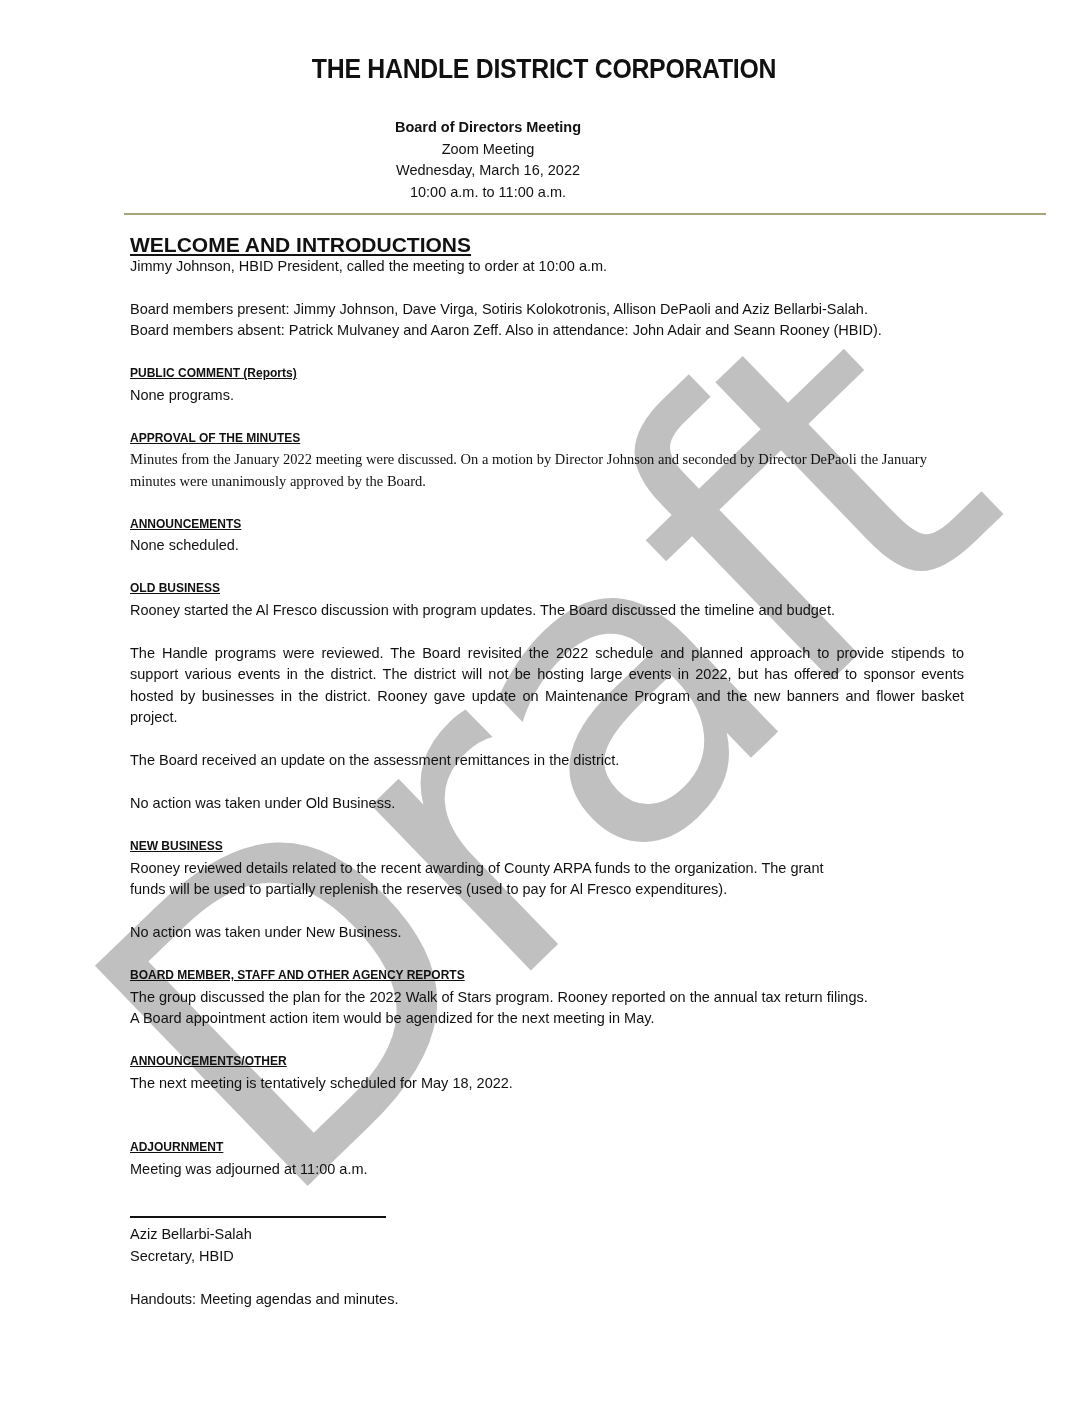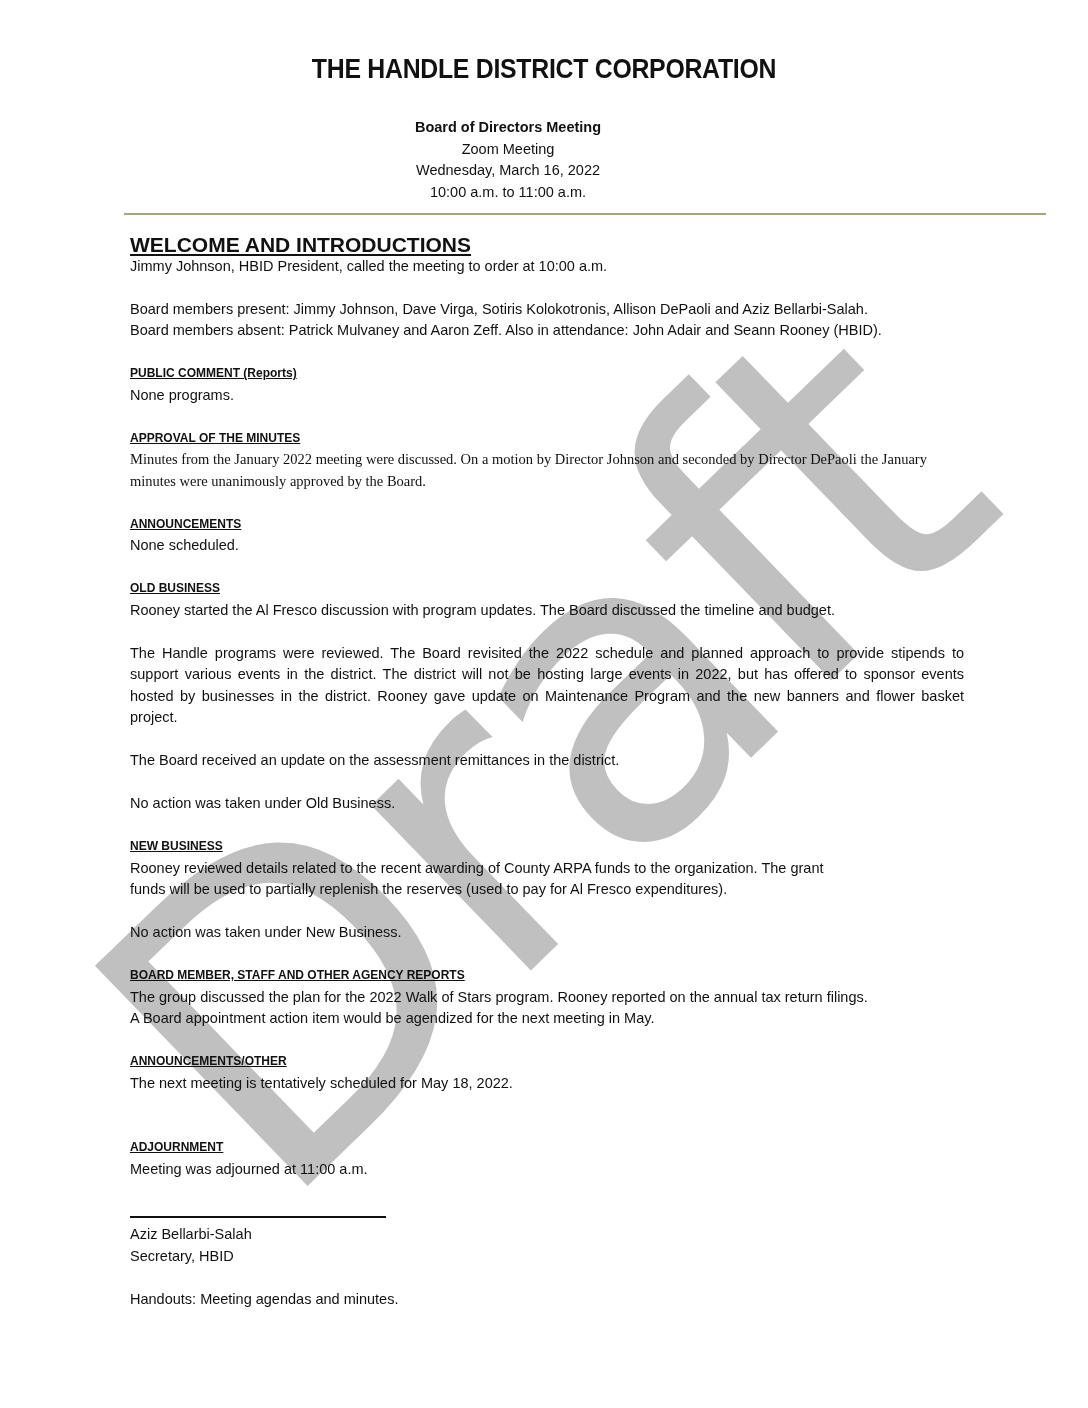--- a/index.html
+++ b/index.html
@@ -9,21 +9,21 @@
     position:absolute; left:540px; top:760px;
     transform: translate(-50%,-50%) rotate(-44deg);
     font-family:"DejaVu Sans", sans-serif;
     font-size:420px; line-height:1; letter-spacing:-10px;
     color:#c0c0c0; white-space:nowrap; z-index:0; user-select:none;
   }
   .page { position:absolute; left:0; top:0; width:1088px; height:1408px; z-index:1; }
   .title { position:absolute; left:0; width:1088px; top:54px; text-align:center;
            font-weight:bold; font-size:27px; letter-spacing:-0.3px; transform:scaleX(0.92); }
   .meta { position:absolute; left:0; width:976px; top:117px; text-align:center;
-          font-size:14.5px; line-height:21.5px;padding-left:20px; }
+          font-size:14.5px; line-height:21.5px; }
   .meta .bold { font-weight:bold; }
   .rule { position:absolute; left:124px; top:213px; width:922px; height:2px; background:#a8a57c; }
   .content { position:absolute; left:130px; top:234px; width:834px; font-size:14.5px; line-height:21.5px; }
   .sec-head { font-weight:bold; text-decoration:underline; font-size:12px; margin:0; }
   .sec-head.big { font-size:21px; }
   .para { margin:0; }
   .justify { text-align:justify; }
   .gap { height:21.5px; }
   .sig-line { width:256px; height:2px; background:#111; margin-top:36px; margin-bottom:6px; }
 </style>

